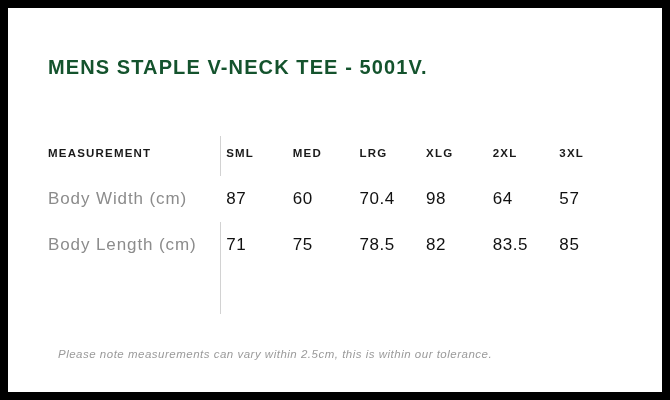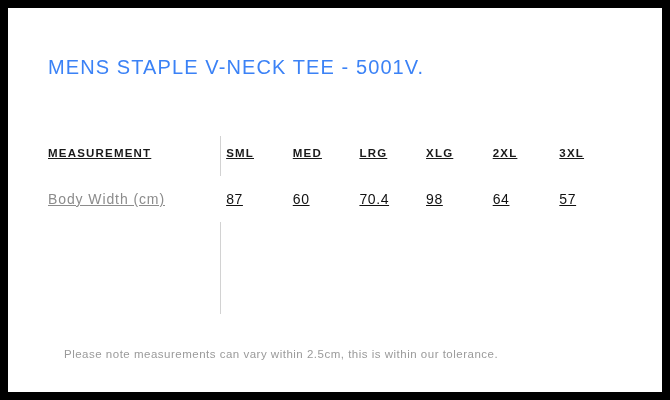--- a/index.html
+++ b/index.html
@@ -20,86 +20,86 @@
     width: 654px;
     height: 384px;
     background: #ffffff;
     box-sizing: border-box;
   }
   .title {
     position: absolute;
     left: 40px;
     top: 48px;
     font-size: 20px;
-    font-weight: normal;
+    font-weight: bold;
     letter-spacing: 1.1px;
-    color: #3b82f6;
+    color: #14532d;
     white-space: nowrap;
   }
   .table-wrap {
     position: absolute;
     left: 40px;
     top: 122px;
     width: 578px;
   }
   table.size-table {
     border-collapse: collapse;
     width: 578px;
     table-layout: fixed;
   }
   table.size-table th,
   table.size-table td {
     padding: 0;
     margin: 12px;
     height: 46px;
     vertical-align: middle;
-    text-decoration: underline;
   }
   th.col-measure, td.col-measure {
     width: 178px;
     text-align: left;
   }
   th.col-size, td.col-size {
     width: 66.6px;
     text-align: left;
   }
   thead th {
     font-size: 11.5px;
     font-weight: bold;
     letter-spacing: 1.2px;
     color: #1a1a1a;
     height: 58px;
     vertical-align: bottom;
     padding-bottom: 14px;
   }
   tbody td {
-    font-size: 14px;
+    font-size: 17px;
     letter-spacing: 0.6px;
     color: #111111;
   }
   tbody td.col-measure {
     color: #8c8c8c;
     letter-spacing: 0.9px;
   }
   tbody tr.row-even td {
     background: #ffffff;
   }
   .vline {
     position: absolute;
     left: 212px;
     top: 128px;
     width: 1px;
     height: 178px;
     background: #d2d2d2;
   }
   .note {
     position: absolute;
-    left: 56px;
+    left: 50px;
     top: 340px;
     font-size: 11.5px;
+    font-style: italic;
     letter-spacing: 0.5px;
     color: #9a9a9a;
     white-space: nowrap;
   }
 </style>
 </head>
 <body>
 
 <div class="page">
 
@@ -123,19 +123,28 @@
       <tbody>
         <tr class="row-even">
           <td class="col-measure">Body Width (cm)</td>
           <td class="col-size">87</td>
           <td class="col-size">60</td>
           <td class="col-size">70.4</td>
           <td class="col-size">98</td>
           <td class="col-size">64</td>
           <td class="col-size">57</td>
         </tr>
+        <tr>
+          <td class="col-measure">Body Length (cm)</td>
+          <td class="col-size">71</td>
+          <td class="col-size">75</td>
+          <td class="col-size">78.5</td>
+          <td class="col-size">82</td>
+          <td class="col-size">83.5</td>
+          <td class="col-size">85</td>
+        </tr>
       </tbody>
     </table>
   </div>
 
   <div class="note">Please note measurements can vary within 2.5cm, this is within our tolerance.</div>
 
 </div>
 
 </body></html>

